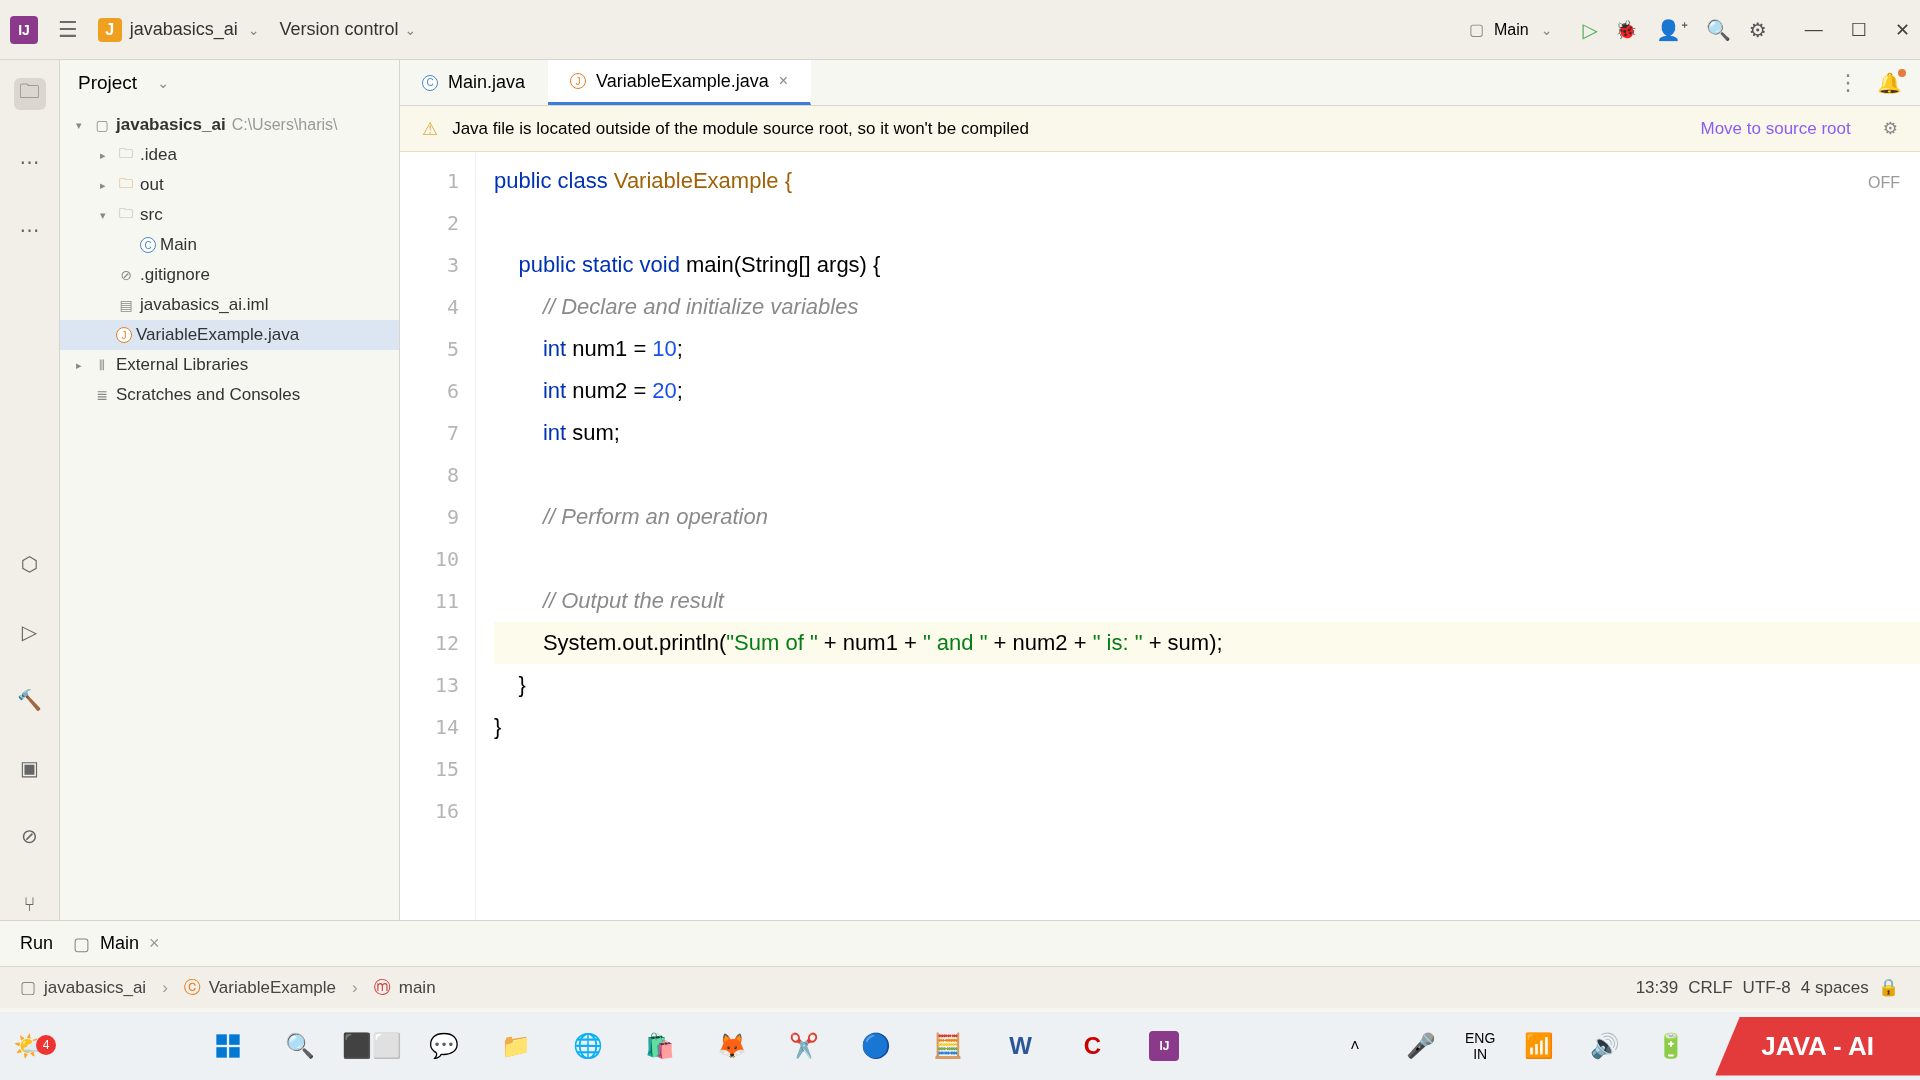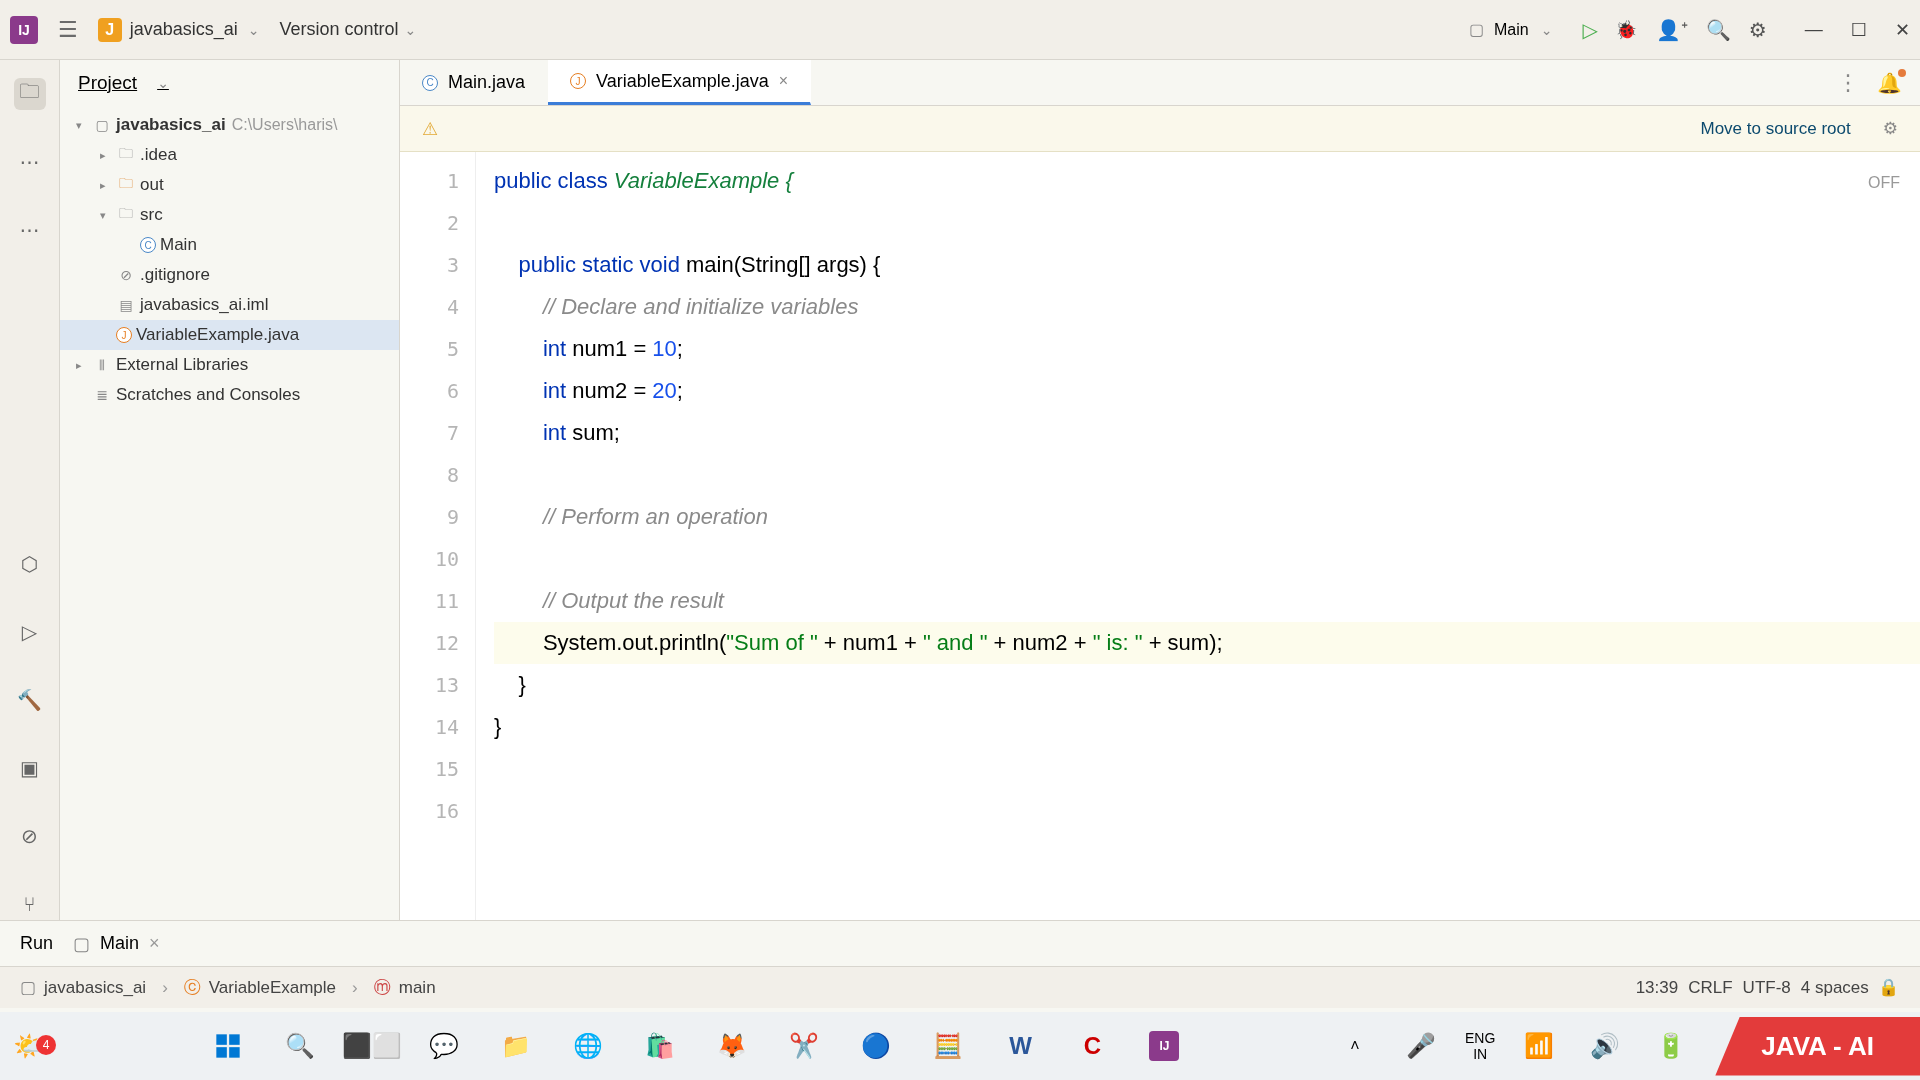--- a/index.html
+++ b/index.html
@@ -21,21 +21,21 @@
 .window-controls { display: flex; gap: 28px; margin-left: 20px; }
 .window-ctrl { font-size: 18px; color: #444; cursor: pointer; }
 
 .main-area { display: flex; height: 860px; }
 .left-rail { width: 60px; background: #f2efe9; border-right: 1px solid #d8d5ce; display: flex; flex-direction: column; align-items: center; padding-top: 18px; gap: 36px; }
 .rail-icon { width: 32px; height: 32px; display: flex; align-items: center; justify-content: center; color: #666; font-size: 20px; cursor: pointer; border-radius: 6px; }
 .rail-icon.active { background: #dbd7cf; }
 .rail-spacer { flex: 1; }
 
 .project-panel { width: 340px; background: #f7f7f2; border-right: 1px solid #d8d5ce; display: flex; flex-direction: column; }
-.project-header { height: 46px; display: flex; align-items: center; padding: 0 18px; gap: 18px; text-decoration: underline; }
+.project-header { height: 46px; display: flex; align-items: center; padding: 0 18px; gap: 18px; }
 .project-header-text { font-size: 19px; font-weight: 500; }
 .tree { font-size: 17px; color: #333; padding: 4px 0; }
 .tree-row { display: flex; align-items: center; height: 30px; cursor: pointer; padding-left: 8px; white-space: nowrap; }
 .tree-row.selected { background: #dce6f2; }
 .tree-indent { display: inline-block; }
 .tree-arrow { width: 16px; color: #888; font-size: 11px; }
 .tree-icon { width: 20px; display: inline-flex; justify-content: center; font-size: 14px; }
 .tree-label { margin-left: 4px; }
 .tree-path { color: #999; margin-left: 6px; font-size: 16px; }
 .folder-icon { color: #888; }
@@ -46,31 +46,31 @@
 
 .editor-area { flex: 1; display: flex; flex-direction: column; background: #fff; }
 .tabs { height: 46px; display: flex; align-items: stretch; border-bottom: 1px solid #d8d5ce; background: #f7f7f2; position: relative; }
 .tab { display: flex; align-items: center; padding: 0 22px; gap: 10px; cursor: pointer; font-size: 18px; border-right: 1px solid transparent; }
 .tab.active { background: #fff; border-bottom: 3px solid #3b7dd8; }
 .tab-close { color: #888; font-size: 16px; cursor: pointer; }
 .tabs-actions { margin-left: auto; display: flex; align-items: center; gap: 18px; padding-right: 18px; }
 
 .banner { height: 46px; background: #faf8eb; border-bottom: 1px solid #e5e0c5; display: flex; align-items: center; padding: 0 22px; gap: 14px; font-size: 17px; }
 .banner-warn { color: #e2a935; font-size: 18px; }
-.banner-link { margin-left: auto; color: #0c4a6e; cursor: pointer; }
+.banner-link { margin-left: auto; color: #8b5cf6; cursor: pointer; }
 .banner-gear { color: #888; margin-left: 18px; cursor: pointer; }
 
 .code-wrap { flex: 1; display: flex; overflow: hidden; position: relative; }
 .gutter { width: 76px; background: #fff; border-right: 1px solid #eee; text-align: right; padding: 8px 16px 0 0; }
 .gutter-line { height: 42px; line-height: 42px; font-size: 20px; color: #b5b5b5; font-family: 'Consolas', 'Monaco', monospace; }
 .code { flex: 1; padding: 8px 0 0 18px; font-family: 'Consolas', 'Monaco', monospace; font-size: 22px; line-height: 42px; position: relative; }
 .code-line { height: 42px; white-space: pre; }
 .code-line.hl { background: #fdfcec; }
 .kw { color: #0033b3; font-weight: 500; }
-.cls { color: #15803d; font-style: italic; }
+.cls { color: #a16207; }
 .com { color: #8a8a8a; font-style: italic; text-align: right; }
 .num { color: #1750eb; }
 .str { color: #067d17; }
 .off-badge { position: absolute; top: 10px; right: 20px; color: #999; font-size: 16px; font-family: sans-serif; }
 
 .run-bar { height: 46px; border-top: 1px solid #d8d5ce; background: #f7f7f2; display: flex; align-items: center; padding: 0 20px; gap: 20px; }
 .run-bar-title { font-size: 18px; font-weight: 500; }
 .run-inner-tab { display: flex; align-items: center; gap: 10px; font-size: 18px; }
 
 .statusbar { height: 42px; background: #f2efe9; border-top: 1px solid #d8d5ce; display: flex; align-items: center; padding: 0 20px; font-size: 17px; color: #444; }
@@ -213,20 +213,21 @@
         <span class="tab-close">×</span>
       </div>
       <div class="tabs-actions">
         <span style="color:#888;cursor:pointer;font-size:22px">⋮</span>
         <span style="color:#888;cursor:pointer;font-size:20px;position:relative">🔔<span style="position:absolute;top:-2px;right:-4px;width:8px;height:8px;background:#e57b3c;border-radius:50%"></span></span>
       </div>
     </div>
 
     <div class="banner">
       <span class="banner-warn">⚠</span>
+      <span>Java file is located outside of the module source root, so it won't be compiled</span>
       <span class="banner-link">Move to source root</span>
       <span class="banner-gear">⚙</span>
     </div>
 
     <div class="code-wrap">
       <div class="gutter">
         <div class="gutter-line">1</div>
         <div class="gutter-line">2</div>
         <div class="gutter-line">3</div>
         <div class="gutter-line">4</div>

